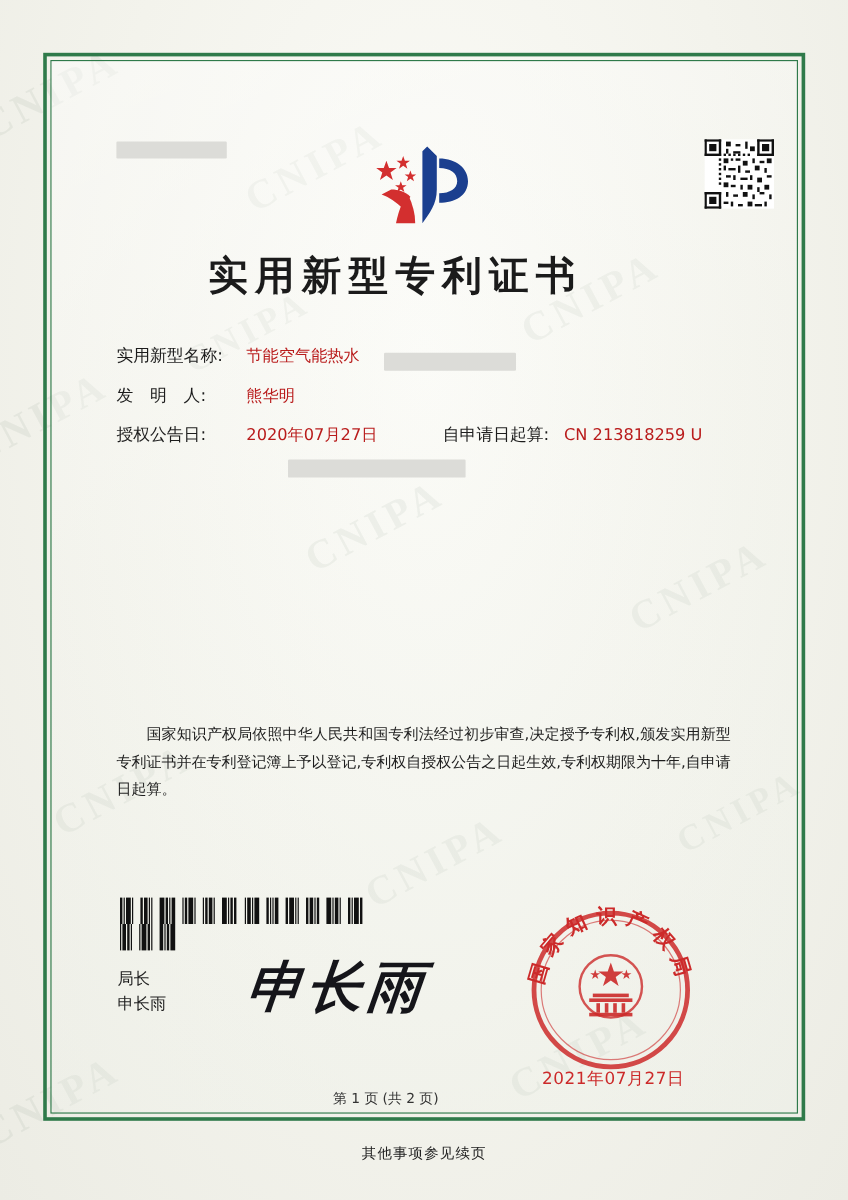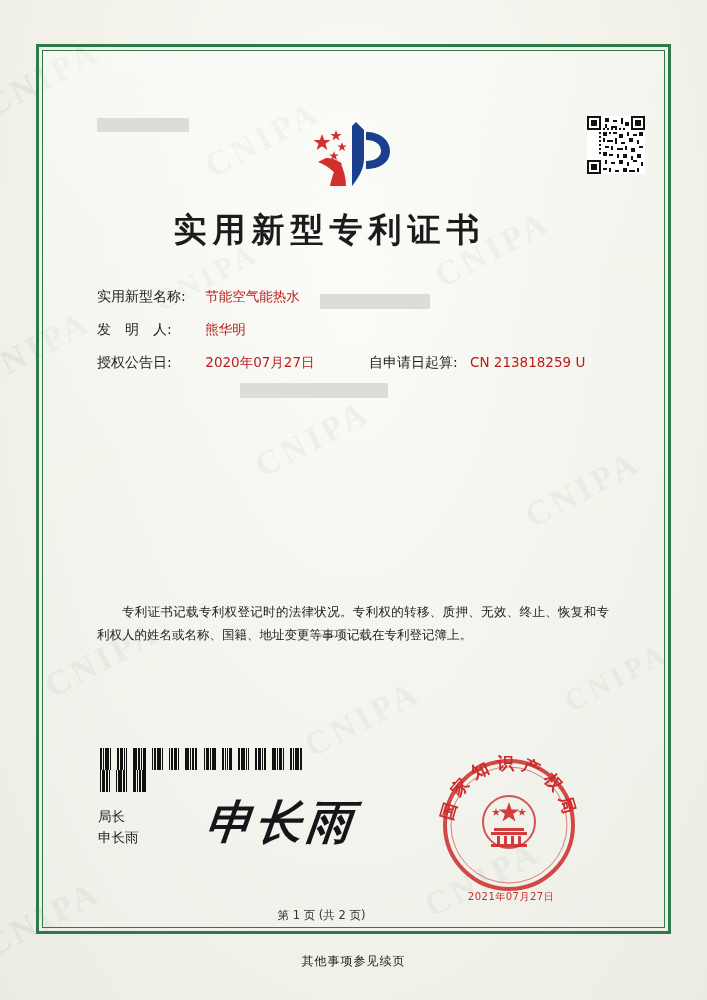--- a/index.html
+++ b/index.html
@@ -221,21 +221,21 @@
     width: 150px;
     height: 150px;
   }
   #seal-date {
     position: absolute;
     left: 446px;
     top: 890px;
     width: 130px;
     text-align: center;
     color: #cc2a2a;
-    font-size: 10px;
+    font-size: 14px;
     letter-spacing: 0.5px;
   }
 
   #page-no {
     position: absolute;
     left: 0;
     top: 908px;
     width: 643px;
     text-align: center;
     font-size: 11.5px;
@@ -399,21 +399,21 @@
       <span class="val">2020年07月27日</span>
       <span class="right">
         <span class="lbl">自申请日起算:</span>
         <span class="val" style="margin-left:8px;">CN 213818259 U</span>
       </span>
     </div>
 
   </div>
 
   <div id="body-text">
-    <p>专利证书记载专利权登记时的法律状况。专利权的转移、质押、无效、终止、恢复和专利权人的姓名或名称、国籍、地址变更等事项记载在专利登记簿上。</p>
+    <p>国家知识产权局依照中华人民共和国专利法经过初步审查,决定授予专利权,颁发实用新型专利证书并在专利登记簿上予以登记,专利权自授权公告之日起生效,专利权期限为十年,自申请日起算。</p>
   </div>
 
   <div id="barcode">
     <i style="width:2px"></i><i style="width:1px"></i><i style="width:4px"></i><i style="width:1px"></i>
     <i style="width:2px"></i><i style="width:3px"></i><i style="width:1px"></i><i style="width:1px"></i>
     <i style="width:4px"></i><i style="width:2px"></i><i style="width:1px"></i><i style="width:3px"></i>
     <i style="width:1px"></i><i style="width:2px"></i><i style="width:4px"></i><i style="width:1px"></i>
     <i style="width:1px"></i><i style="width:2px"></i><i style="width:3px"></i><i style="width:1px"></i>
     <i style="width:4px"></i><i style="width:1px"></i><i style="width:2px"></i><i style="width:2px"></i>
     <i style="width:1px"></i><i style="width:3px"></i><i style="width:1px"></i><i style="width:4px"></i>

